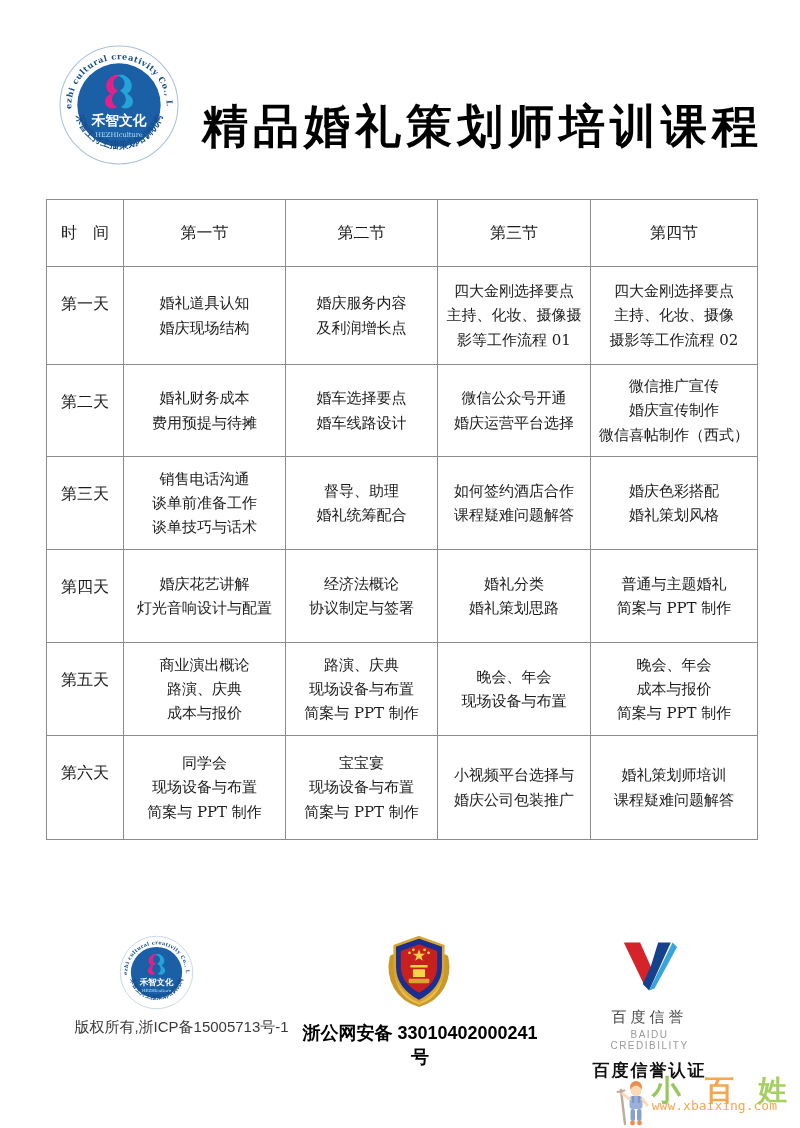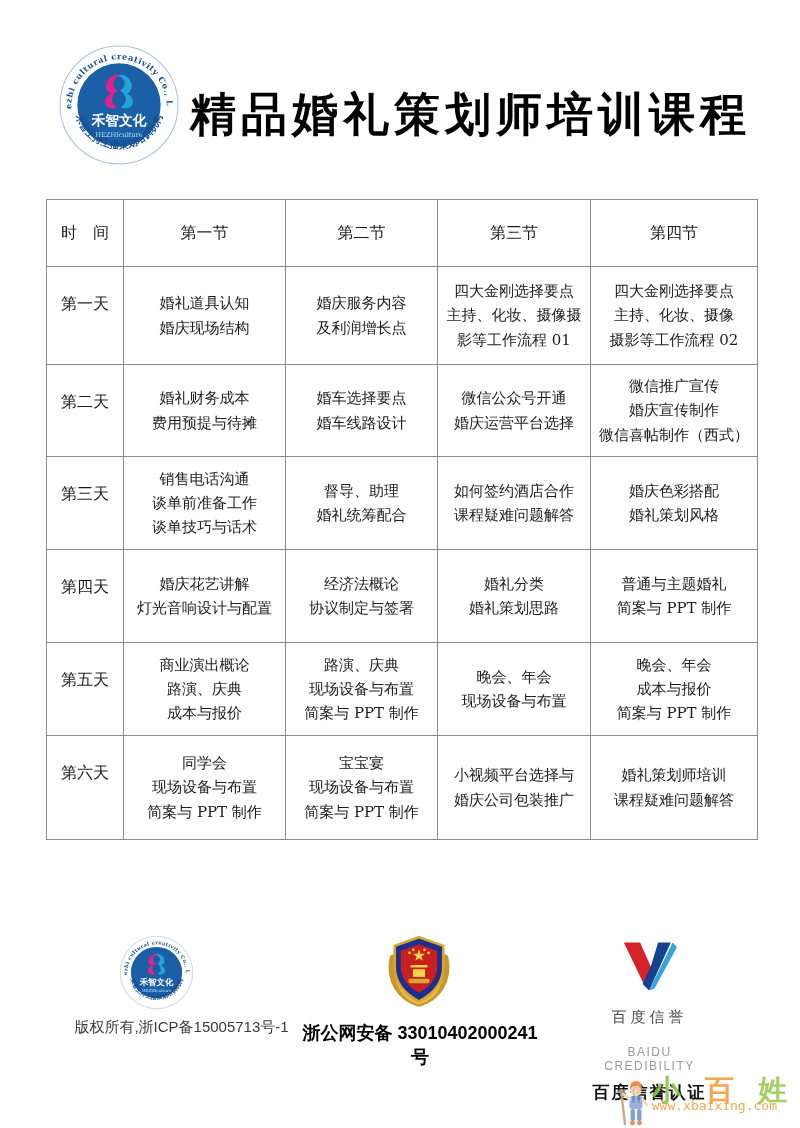--- a/index.html
+++ b/index.html
@@ -31,21 +31,21 @@
   .footer-logo{position:absolute;left:119px;top:935px;width:75px;height:75px;}
   .copyright{position:absolute;left:64px;top:1018px;width:235px;text-align:center;
              font-family:"Liberation Sans",sans-serif;font-size:15px;color:#3a3a3a;}
   .police-badge{position:absolute;left:379px;top:932px;width:80px;height:78px;}
   .police-text{position:absolute;left:300px;top:1021px;width:240px;text-align:center;
              font-family:"Liberation Sans",sans-serif;font-weight:bold;font-size:18px;color:#000;}
   .baidu{position:absolute;left:592px;top:938px;width:115px;text-align:center;
              font-family:"Liberation Sans",sans-serif;}
   .baidu svg{display:block;margin:0 auto;}
   .baidu-cn{font-size:15px;color:#4a4a4a;letter-spacing:4px;margin-top:14px;}
-  .baidu-en{font-size:12px;color:#9a9a9a;letter-spacing:1.5px;margin-top:18px;}
+  .baidu-en{font-size:10px;color:#9a9a9a;letter-spacing:1.5px;margin-top:2px;}
   .baidu-cert{font-size:17px;font-weight:bold;color:#111;margin-top:8px;letter-spacing:2px;}
 
   
   .watermark{position:absolute;right:6px;bottom:2px;display:flex;align-items:flex-start;opacity:.9;}
   .wm-mascot{flex:0 0 auto;margin-top:4px;}
   .wm-textcol{display:flex;flex-direction:column;margin-left:2px;}
   .wm-chars{font-family:"DejaVu Sans",sans-serif;font-weight:bold;font-size:29px;
             letter-spacing:7px;line-height:1;}
   .wm-url{font-family:"DejaVu Sans Mono",monospace;font-size:13px;color:#f59e3d;
           margin-top:-7px;letter-spacing:0px;}
@@ -69,21 +69,21 @@
       <textPath href="#arcBot1" startOffset="50%" text-anchor="middle">禾智主持主播策划培训机构</textPath>
     </text>
     <g>
       <path d="M57,30 C47,33 44,44 52,49 C45,52 44,61 51,63 C54,64 57,63 58,62 C51,58 52,50 59,46 C52,42 53,33 62,31 Z" fill="#e0218a"></path>
       <path d="M63,30 C73,33 76,44 68,49 C75,52 76,61 69,63 C66,64 63,63 62,62 C69,58 68,50 61,46 C68,42 67,33 58,31 Z" opacity="0.95" fill="#25a7dd"></path>
     </g>
     <text x="60" y="80" text-anchor="middle" font-size="13.5" fill="#ffffff" font-weight="bold">禾智文化</text>
     <text x="60" y="91" text-anchor="middle" font-size="6.5" fill="#aee0f5">HEZHIculture</text>
   </svg>
 
-  <h1 class="page-title" style="margin:4px;">精品婚礼策划师培训课程</h1>
+  <h1 class="page-title" style="margin:16px;">精品婚礼策划师培训课程</h1>
 
   <table class="course-table">
     <colgroup>
       <col style="width:77px">
         <col style="width:162px">
         <col style="width:152px">
       <col style="width:153px">
         <col style="width:167px">
     </colgroup>
     <thead>

